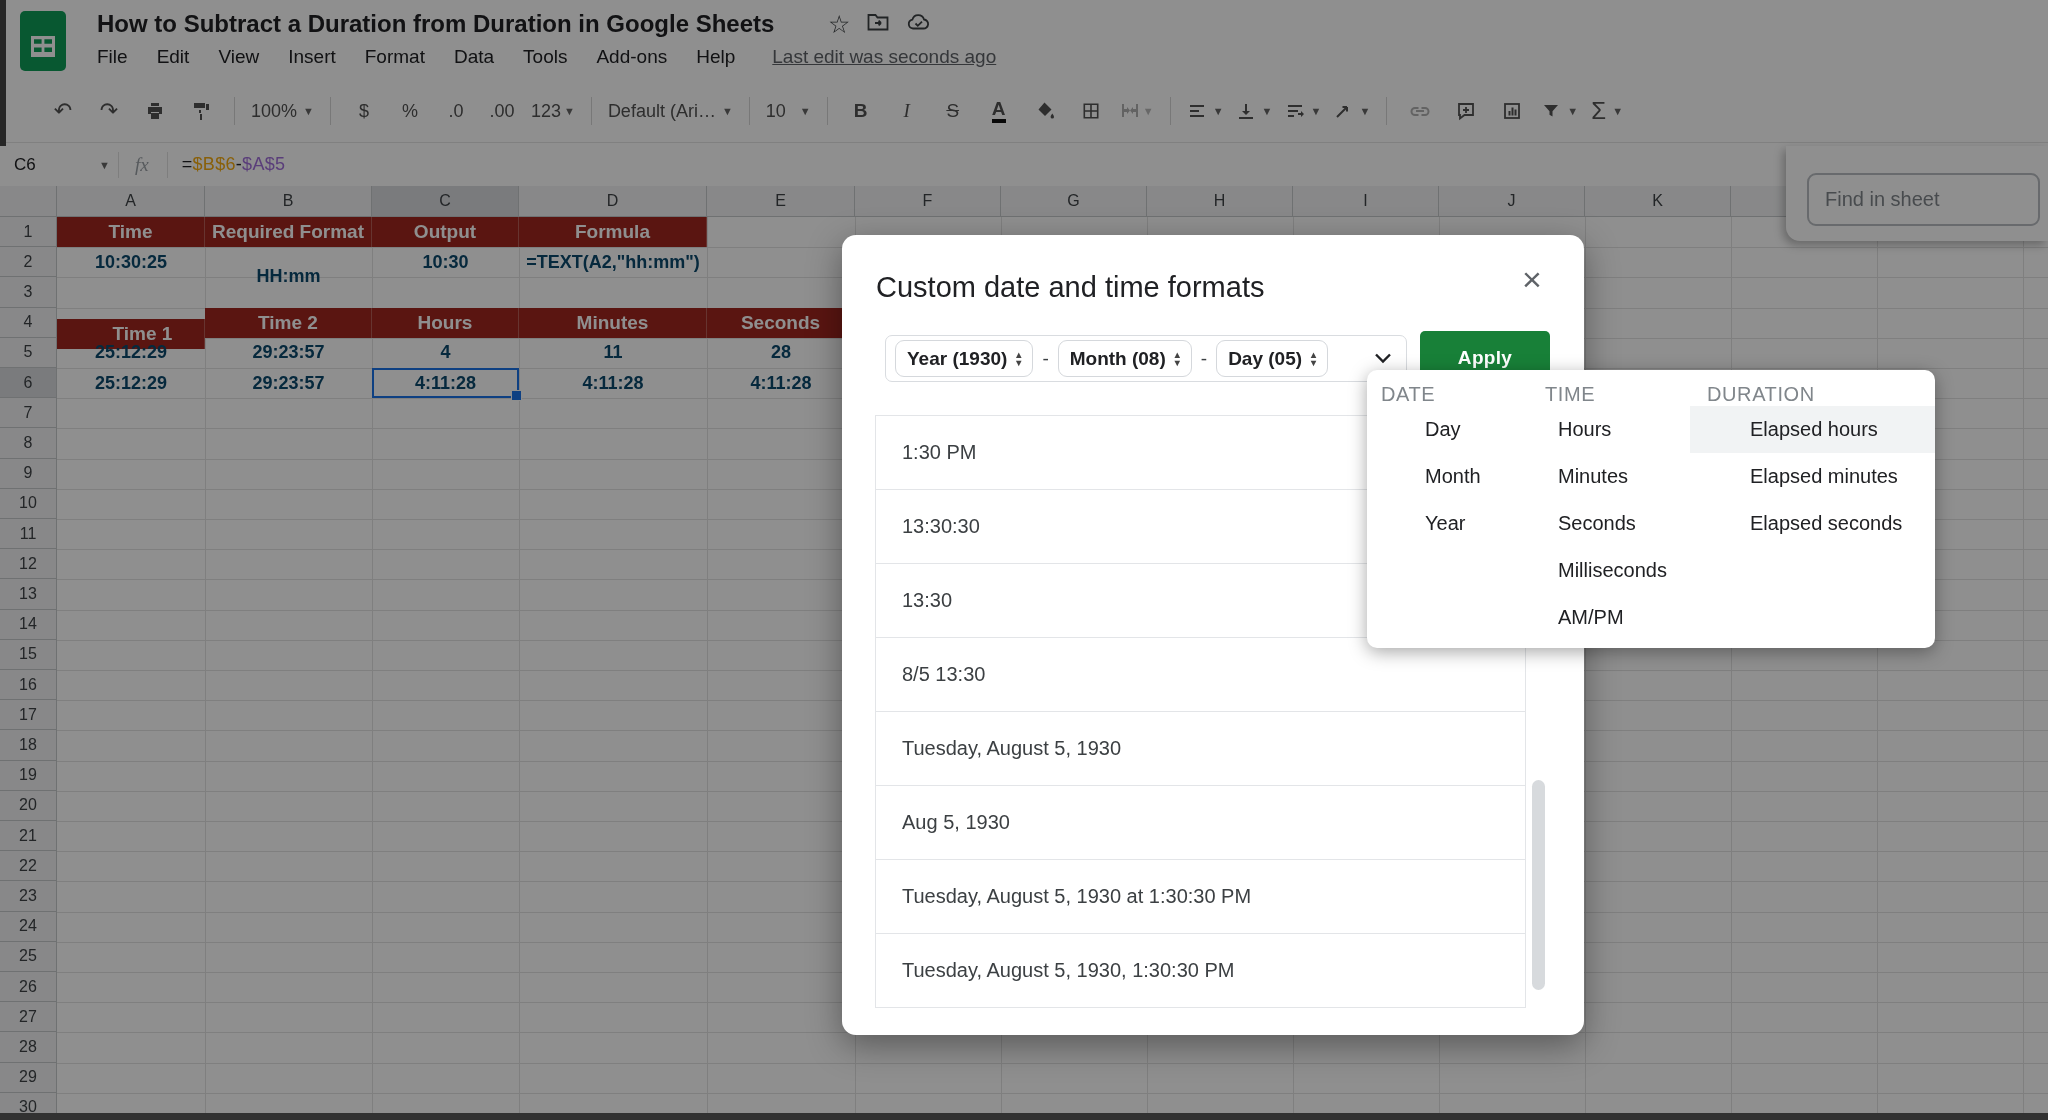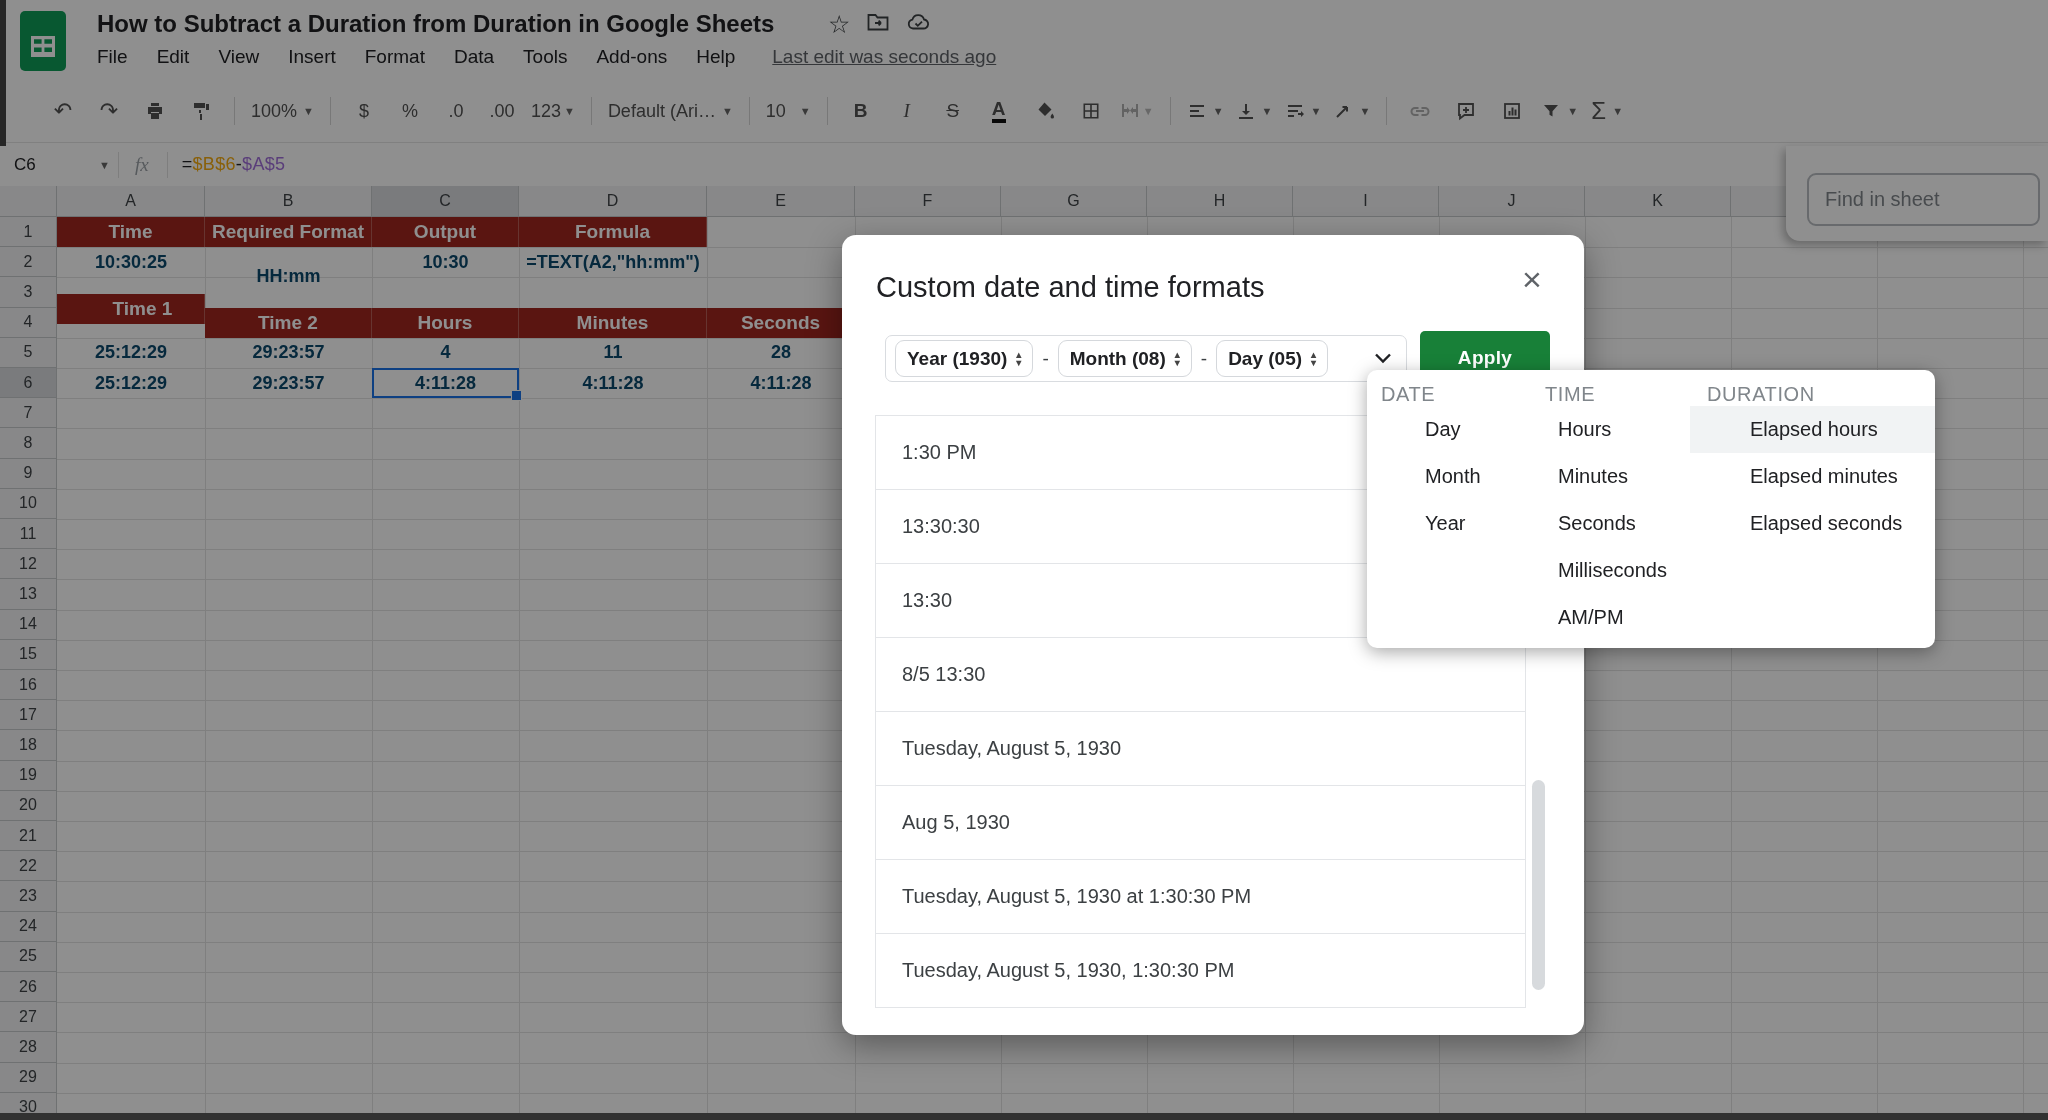--- a/index.html
+++ b/index.html
@@ -391,21 +391,21 @@
         <div class="vline" style="left: 1877px; top: 31px; height: 903px;"></div>
         <div class="vline" style="left: 2023px; top: 31px; height: 903px;"></div>
         <div class="cell banner" style="left: 57px; top: 31px; width: 148px; height: 30.2px; background: rgb(161, 39, 31);">Time</div>
         <div class="cell banner" style="left: 205px; top: 31px; width: 167px; height: 30.2px; background: rgb(161, 39, 31);">Required Format</div>
         <div class="cell banner" style="left: 372px; top: 31px; width: 147px; height: 30.2px; background: rgb(161, 39, 31);">Output</div>
         <div class="cell banner" style="left: 519px; top: 31px; width: 188px; height: 30.2px; background: rgb(161, 39, 31);">Formula</div>
         <div class="cell" style="left: 57px; top: 61.2px; width: 148px; height: 30.2px;">10:30:25</div>
         <div class="cell" style="left: 205px; top: 75px; width: 167px; height: 30.2px;">HH:mm</div>
         <div class="cell" style="left: 372px; top: 61.2px; width: 147px; height: 30.2px;">10:30</div>
         <div class="cell" style="left: 519px; top: 61.2px; width: 188px; height: 30.2px;">=TEXT(A2,"hh:mm")</div>
-        <div class="cell banner" style="left: 57px; top: 108px; width: 148px; height: 30.2px; background: rgb(161, 39, 31); padding-left: 24px;">Time 1</div>
+        <div class="cell banner" style="left: 57px; top: 133px; width: 148px; height: 30.2px; background: rgb(161, 39, 31); padding-left: 24px;">Time 1</div>
         <div class="cell banner" style="left: 205px; top: 121.6px; width: 167px; height: 30.2px; background: rgb(161, 39, 31);">Time 2</div>
         <div class="cell banner" style="left: 372px; top: 121.6px; width: 147px; height: 30.2px; background: rgb(161, 39, 31);">Hours</div>
         <div class="cell banner" style="left: 519px; top: 121.6px; width: 188px; height: 30.2px; background: rgb(161, 39, 31);">Minutes</div>
         <div class="cell banner" style="left: 707px; top: 121.6px; width: 148px; height: 30.2px; background: rgb(161, 39, 31);">Seconds</div>
         <div class="cell" style="left: 57px; top: 151.8px; width: 148px; height: 30.2px;">25:12:29</div>
         <div class="cell" style="left: 205px; top: 151.8px; width: 167px; height: 30.2px;">29:23:57</div>
         <div class="cell" style="left: 372px; top: 151.8px; width: 147px; height: 30.2px;">4</div>
         <div class="cell" style="left: 519px; top: 151.8px; width: 188px; height: 30.2px;">11</div>
         <div class="cell" style="left: 707px; top: 151.8px; width: 148px; height: 30.2px;">28</div>
         <div class="cell" style="left: 57px; top: 182px; width: 148px; height: 30.2px;">25:12:29</div>

